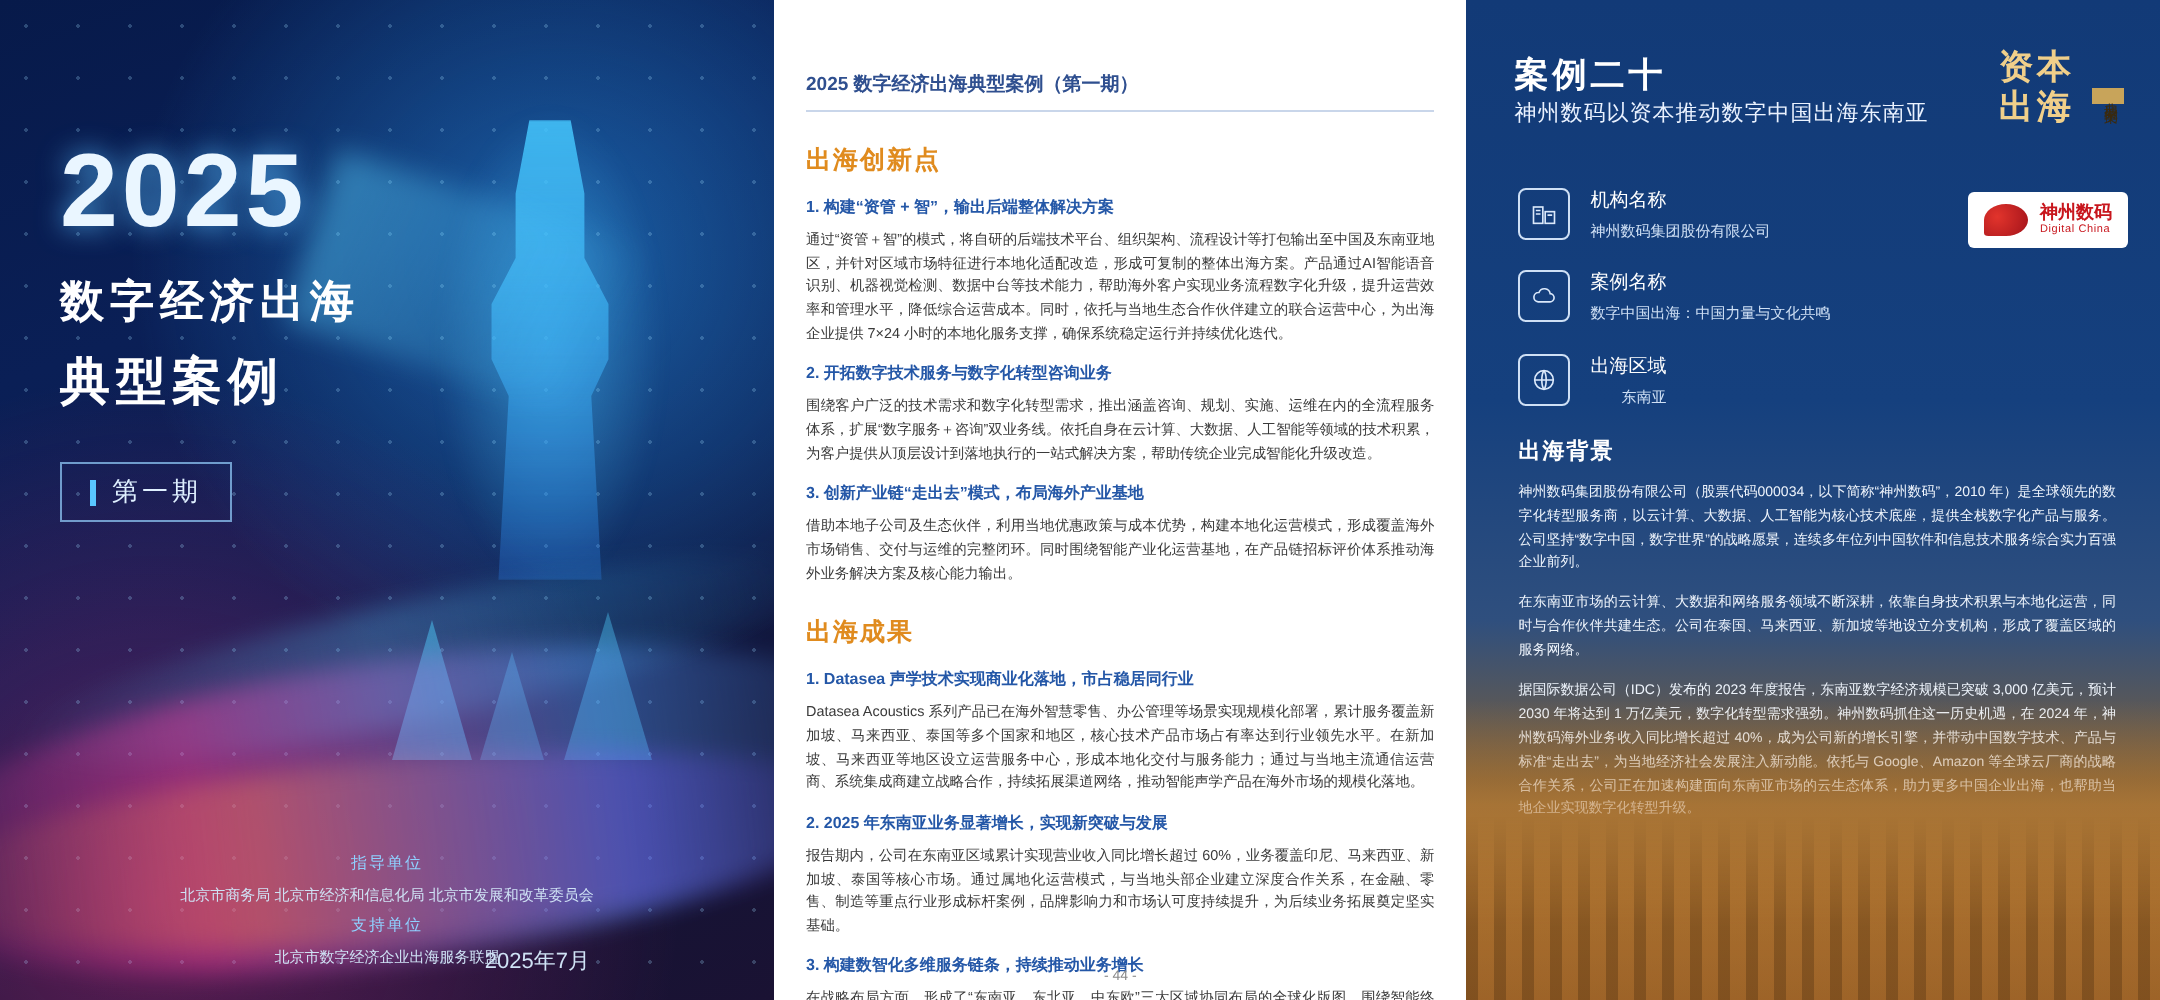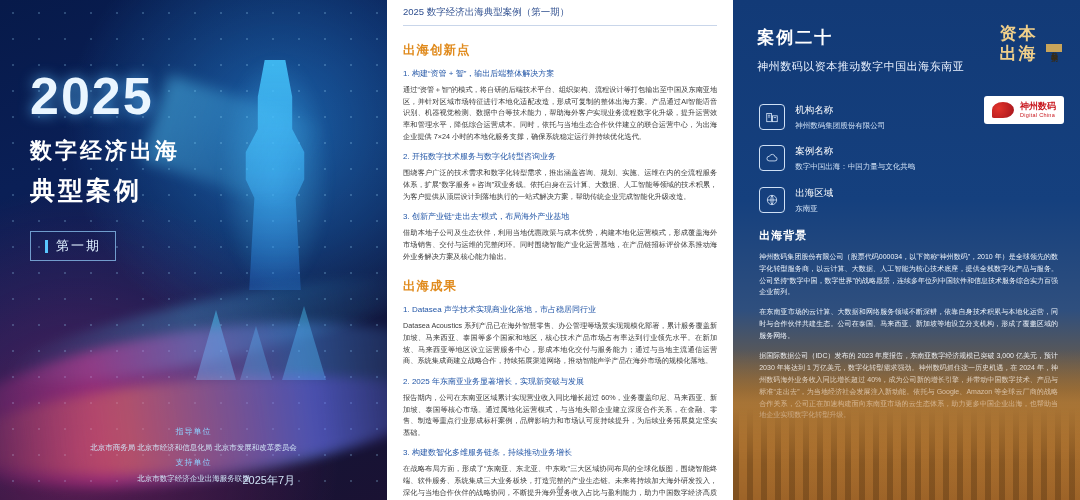--- a/index.html
+++ b/index.html
@@ -46,53 +46,53 @@
   .cov-t2{margin-top:8px;font-size:25px;font-weight:bold;letter-spacing:3px;color:#ffffff;}
   .cov-badge{margin-top:24px;display:inline-flex;align-items:center;gap:8px;
     border:1px solid rgba(150,210,255,.7);padding:5px 14px;color:#dff0ff;font-size:13px;letter-spacing:2px;}
   .cov-badge .bar{display:inline-block;width:3px;height:13px;background:#59c6ff;}
   .cov-foot{position:absolute;left:0;right:0;bottom:14px;text-align:center;color:#cfe2f5;font-size:7.5px;line-height:2;}
   .cov-foot .lbl{color:#8fd0ff;font-size:8px;letter-spacing:1px;}
   .cov-date{position:absolute;right:92px;bottom:12px;color:#cfe2f5;font-size:11px;text-align:center;}
 
   
   .mid{position:relative;width:360px;height:500px;background:#ffffff;padding:0 16px;box-sizing:border-box;}
-  .mid-head{padding-top:6px;font-size:9.5px;color:#2f4f8f;}
+  .mid-head{padding-top:36px;font-size:9.5px;color:#2f4f8f;font-weight:bold;}
   .mid-rule{margin-top:6px;height:1px;background:#c9d6ea;}
   .sec-title{margin-top:16px;color:#e08b1e;font-size:12.5px;font-weight:bold;letter-spacing:1px;}
-  .sub{margin-top:9px;font-size:8px;font-weight:normal;color:#2457a7;line-height:1.5;}
+  .sub{margin-top:9px;font-size:8px;font-weight:bold;color:#2457a7;line-height:1.5;}
   .para{margin-top:4px;font-size:7.2px;color:#3a3a3a;line-height:1.62;text-align:justify;}
   .pgno{position:absolute;left:0;right:0;bottom:8px;text-align:center;font-size:7px;color:#8a8a8a;}
 
   
   .right{position:relative;width:362px;height:500px;overflow:hidden;
     background:linear-gradient(180deg,#123a77 0%,#15407e 40%,#2f4f7e 62%,#7b5f3a 78%,#c08a3e 90%,#d79a44 100%);}
   .city{position:absolute;left:0;right:0;bottom:0;height:150px;
     background:linear-gradient(180deg,rgba(198,136,58,.0) 0%,rgba(190,125,50,.55) 35%,rgba(150,92,36,.85) 100%);}
   .city:after{content:"";position:absolute;left:0;right:0;bottom:0;height:92px;
     background:repeating-linear-gradient(90deg,rgba(90,55,20,.45) 0 6px,rgba(150,95,40,.25) 6px 14px);
     -webkit-mask-image:linear-gradient(180deg,transparent,#000 60%);mask-image:linear-gradient(180deg,transparent,#000 60%);}
   .r-head{position:relative;padding:26px 20px 0 24px;color:#fff;}
   .case-no{font-size:17px;font-weight:bold;letter-spacing:2px;}
-  .case-title{margin-top:10px;font-size:11px;color:#eaf2ff;letter-spacing:.5px;}
+  .case-title{font-size:11px;color:#eaf2ff;letter-spacing:.5px;}
   .stamp{position:absolute;right:18px;top:24px;text-align:left;}
   .stamp .big{color:#f0cf8a;font-size:17px;font-weight:bold;line-height:1.15;letter-spacing:2px;}
   .stamp .seal{display:inline-block;margin-left:4px;background:#c8a45a;color:#3b2a0d;font-size:7px;padding:2px 3px;
     writing-mode:vertical-rl;letter-spacing:1px;vertical-align:top;}
   .logo-box{position:absolute;right:16px;top:96px;background:#fff;border-radius:3px;padding:6px 8px;display:flex;align-items:center;gap:6px;}
   .logo-mark{width:22px;height:16px;background:radial-gradient(circle at 30% 40%,#e2342c,#a3131a);border-radius:50% 50% 50% 10%;}
   .logo-txt{line-height:1.1;}
   .logo-cn{font-size:9px;font-weight:bold;color:#c8161d;}
   .logo-en{font-size:5.5px;color:#c8161d;letter-spacing:.3px;}
   .info{position:relative;margin:30px 0 0 26px;color:#eaf2ff;}
   .info-row{display:flex;align-items:flex-start;gap:10px;margin-bottom:14px;}
   .ic{width:24px;height:24px;border:1.3px solid #cfe0f5;border-radius:4px;display:flex;align-items:center;justify-content:center;flex:0 0 auto;}
   .ic svg{width:14px;height:14px;fill:none;stroke:#dbe9fb;stroke-width:1.4;}
   .info-k{font-size:9.5px;font-weight:normal;color:#ffffff;}
-  .info-v{margin-top:3px;font-size:7.5px;color:#cfe0f5;line-height:1.5;}
+  .info-v{margin-top:3px;font-size:7.5px;color:#cfe0f5;line-height:1.5;text-align:right;}
   .bg-title{margin:6px 0 0 26px;color:#ffffff;font-size:11px;font-weight:bold;letter-spacing:1px;}
   .bg-body{margin:8px 22px 0 26px;font-size:7px;color:#eef4fc;line-height:1.7;text-align:justify;}
 </style>
 </head>
 <body>
 
 <div class="page">
 
   <div class="cover">
     <div class="dots"></div>

